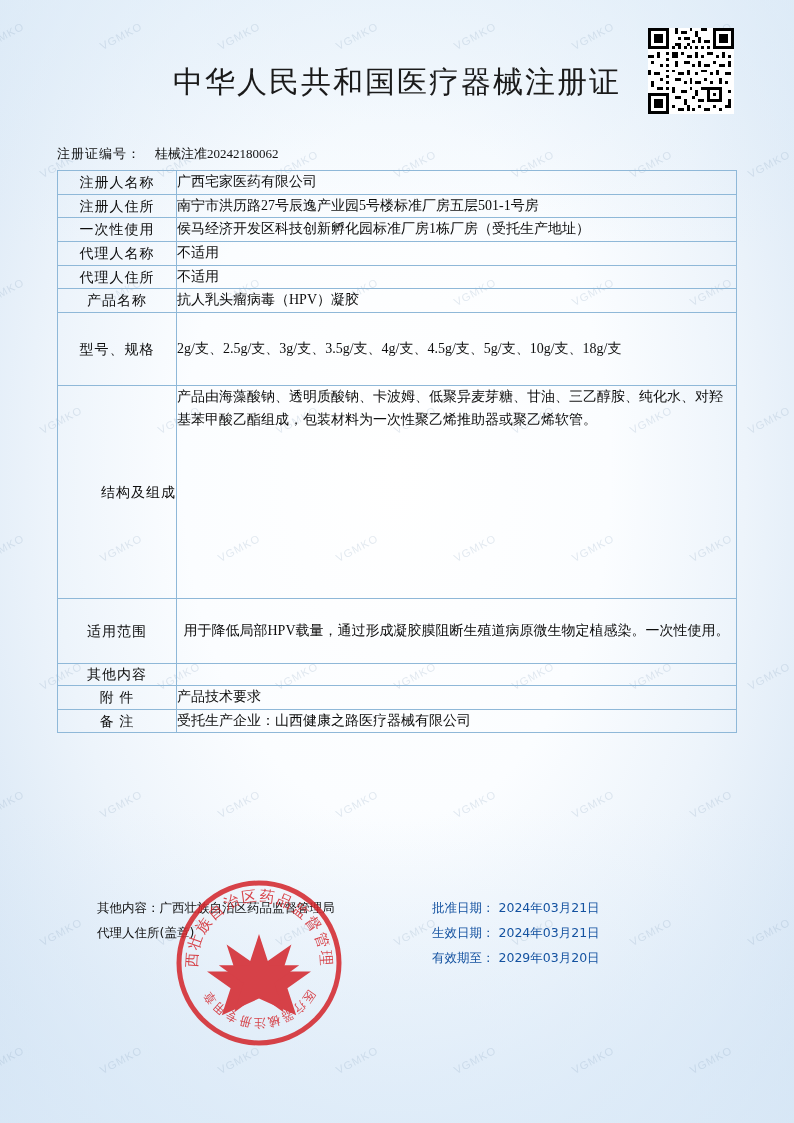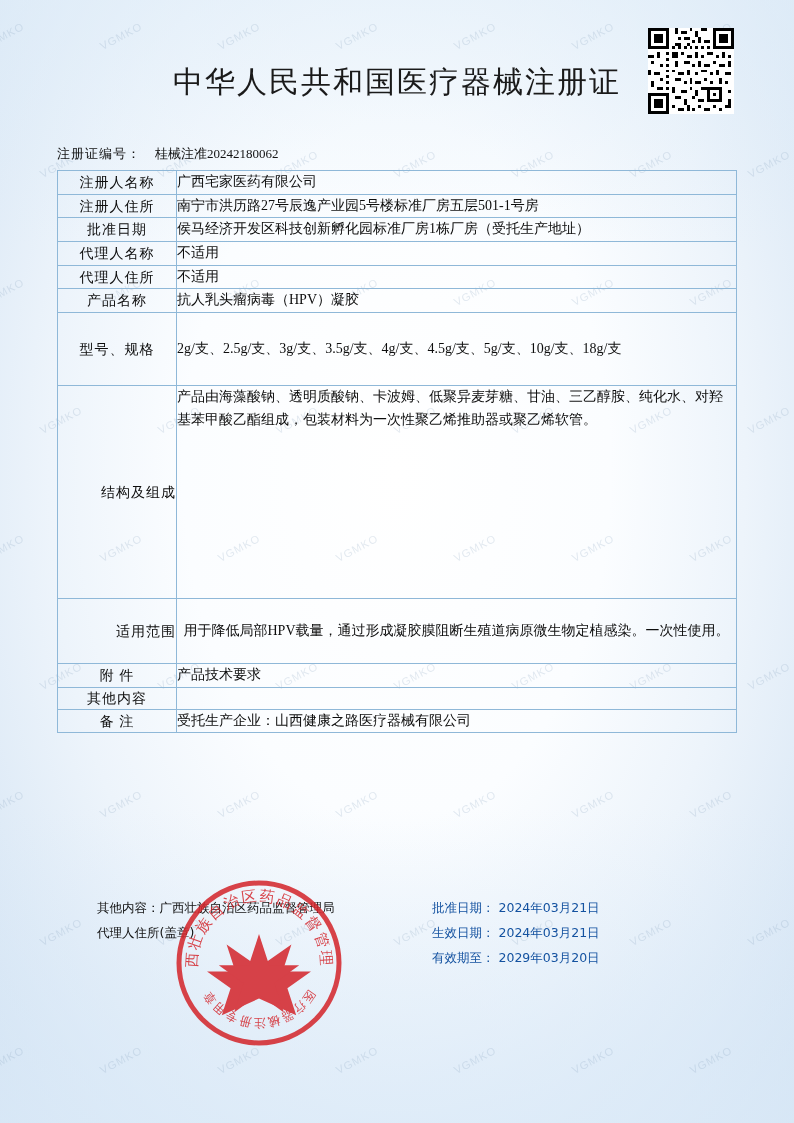--- a/index.html
+++ b/index.html
@@ -354,21 +354,21 @@
     <tbody id="table-body">
         <tr>
           <td class="key">注册人名称</td>
           <td class="val">广西宅家医药有限公司</td>
         </tr>
         <tr>
           <td class="key">注册人住所</td>
           <td class="val">南宁市洪历路27号辰逸产业园5号楼标准厂房五层501-1号房</td>
         </tr>
         <tr>
-          <td class="key">批准日期</td>
+          <td class="key">一次性使用</td>
           <td class="val">侯马经济开发区科技创新孵化园标准厂房1栋厂房（受托生产地址）</td>
         </tr>
         <tr>
           <td class="key">代理人名称</td>
           <td class="val">不适用</td>
         </tr>
         <tr>
           <td class="key">代理人住所</td>
           <td class="val">不适用</td>
         </tr>
@@ -378,30 +378,30 @@
         </tr>
         <tr>
           <td class="key" style="height: 72px;">型号、规格</td>
           <td class="val" style="height: 72px;">2g/支、2.5g/支、3g/支、3.5g/支、4g/支、4.5g/支、5g/支、10g/支、18g/支</td>
         </tr>
         <tr>
           <td class="key" style="height: 212px; text-align: right;">结构及组成</td>
           <td class="val top" style="height: 212px;">产品由海藻酸钠、透明质酸钠、卡波姆、低聚异麦芽糖、甘油、三乙醇胺、纯化水、对羟基苯甲酸乙酯组成，包装材料为一次性聚乙烯推助器或聚乙烯软管。</td>
         </tr>
         <tr>
-          <td class="key" style="height: 64px; text-align: right;">适用范围</td>
+          <td class="key" style="height: 64px;">适用范围</td>
           <td class="val" style="height: 64px; text-align: center;">用于降低局部HPV载量，通过形成凝胶膜阻断生殖道病原微生物定植感染。一次性使用。</td>
+        </tr>
+        <tr>
+          <td class="key">其他内容</td>
+          <td class="val"></td>
         </tr>
         <tr>
           <td class="key spaced">附  件</td>
           <td class="val">产品技术要求</td>
-        </tr>
-        <tr>
-          <td class="key">其他内容</td>
-          <td class="val"></td>
         </tr>
         <tr>
           <td class="key spaced">备  注</td>
           <td class="val">受托生产企业：山西健康之路医疗器械有限公司</td>
         </tr>
       </tbody>
   </table>
 
   <div class="footer">
     <div class="footer-left">

